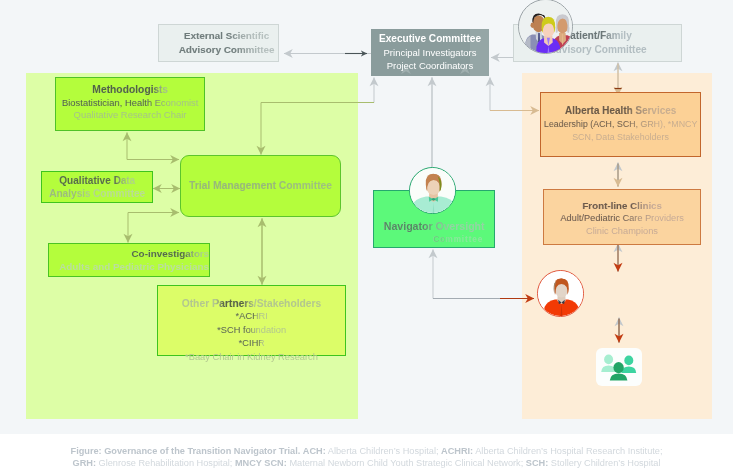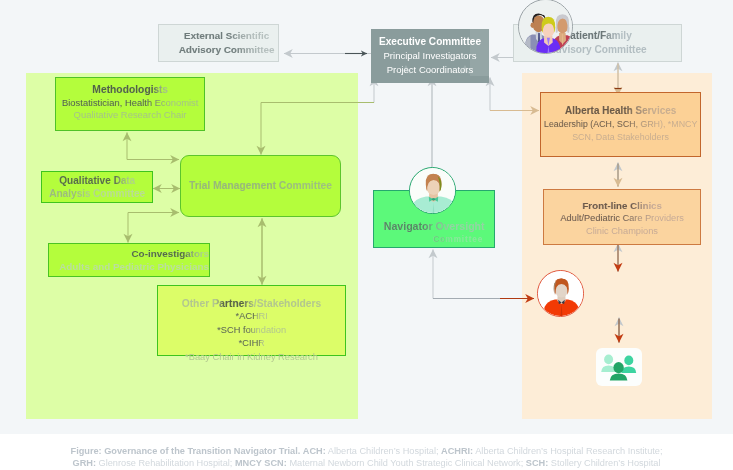--- a/index.html
+++ b/index.html
@@ -73,21 +73,21 @@
       <path d="M 618 163 L 618 186" fill="none" stroke="#9a8263" stroke-width="1" marker-end="url(#m_tan)"></path>
       <path d="M 618 271 L 618 243" fill="none" stroke="#c3c9cd" stroke-width="1" marker-end="url(#m_gray)"></path>
       <path d="M 618 244 L 618 271" fill="none" stroke="#8a5028" stroke-width="1" marker-end="url(#m_red)"></path>
       <path d="M 619 342 L 619 317" fill="none" stroke="#c3c9cd" stroke-width="1" marker-end="url(#m_gray)"></path>
       <path d="M 619 318 L 619 342" fill="none" stroke="#7a4018" stroke-width="1" marker-end="url(#m_red)"></path>
     </svg>
   <div class="node" style="left:158px;top:24px;width:121px;height:38px;background:#eaf0ef;border:1px solid #ced6d5;border-radius:0px;color:#b6c0bf;font-size:9.9px;line-height:14px;padding-left:16px;">
     <span class="ln" style="font-weight:700;--gm:linear-gradient(90deg,rgba(0,0,0,0.8) 0%,rgba(0,0,0,0.8) 52%,rgba(0,0,0,0.272) 67%,rgba(0,0,0,0) 82%);--gc:#3c4a4a;">External Scientific<span class="ghost">External Scientific</span></span>
     <span class="ln" style="font-weight:700;--gm:linear-gradient(90deg,rgba(0,0,0,0.8) 0%,rgba(0,0,0,0.8) 58%,rgba(0,0,0,0.272) 73%,rgba(0,0,0,0) 88%);--gc:#3c4a4a;">Advisory Committee<span class="ghost">Advisory Committee</span></span>
   </div>
-  <div class="node" style="left:371px;top:29px;width:118px;height:54px;background:#8a9c9c;border:0px solid #8a9c9c;border-radius:0px;color:#ffffff;font-size:9.5px;line-height:13.8px;">
+  <div class="node" style="left:371px;top:29px;width:118px;height:47px;background:#8a9c9c;border:0px solid #8a9c9c;border-radius:0px;color:#ffffff;font-size:9.5px;line-height:13.8px;">
     <span class="ln" style="font-weight:700;font-size:10.1px;">Executive Committee</span>
     <span class="ln" style="">Principal Investigators</span>
     <span class="ln" style="">Project Coordinators</span>
   </div>
   <div class="node" style="left:513px;top:24px;width:169px;height:38px;background:#eaf0ef;border:1px solid #ced6d5;border-radius:0px;color:#b3bec2;font-size:10.15px;line-height:14.2px;">
     <span class="ln" style="font-weight:700;--gm:linear-gradient(90deg,rgba(0,0,0,0.8) 0%,rgba(0,0,0,0.8) 56%,rgba(0,0,0,0.272) 70%,rgba(0,0,0,0) 84%);--gc:#36403f;">Patient/Family<span class="ghost">Patient/Family</span></span>
     <span class="ln" style="font-weight:700;">Advisory Committee</span>
   </div>
   <div class="node" style="left:55px;top:77px;width:150px;height:54px;background:#b4fd3c;border:1px solid #4fc227;border-radius:0px;color:#a5c389;font-size:9.45px;line-height:12.6px;padding-bottom:2px;">
     <span class="ln" style="font-size:10.3px;font-weight:600;--gm:linear-gradient(90deg,rgba(0,0,0,0.85) 0%,rgba(0,0,0,0.85) 80%,rgba(0,0,0,0.289) 88%,rgba(0,0,0,0) 96%);--gc:#1c2a16;">Methodologists<span class="ghost">Methodologists</span></span>

